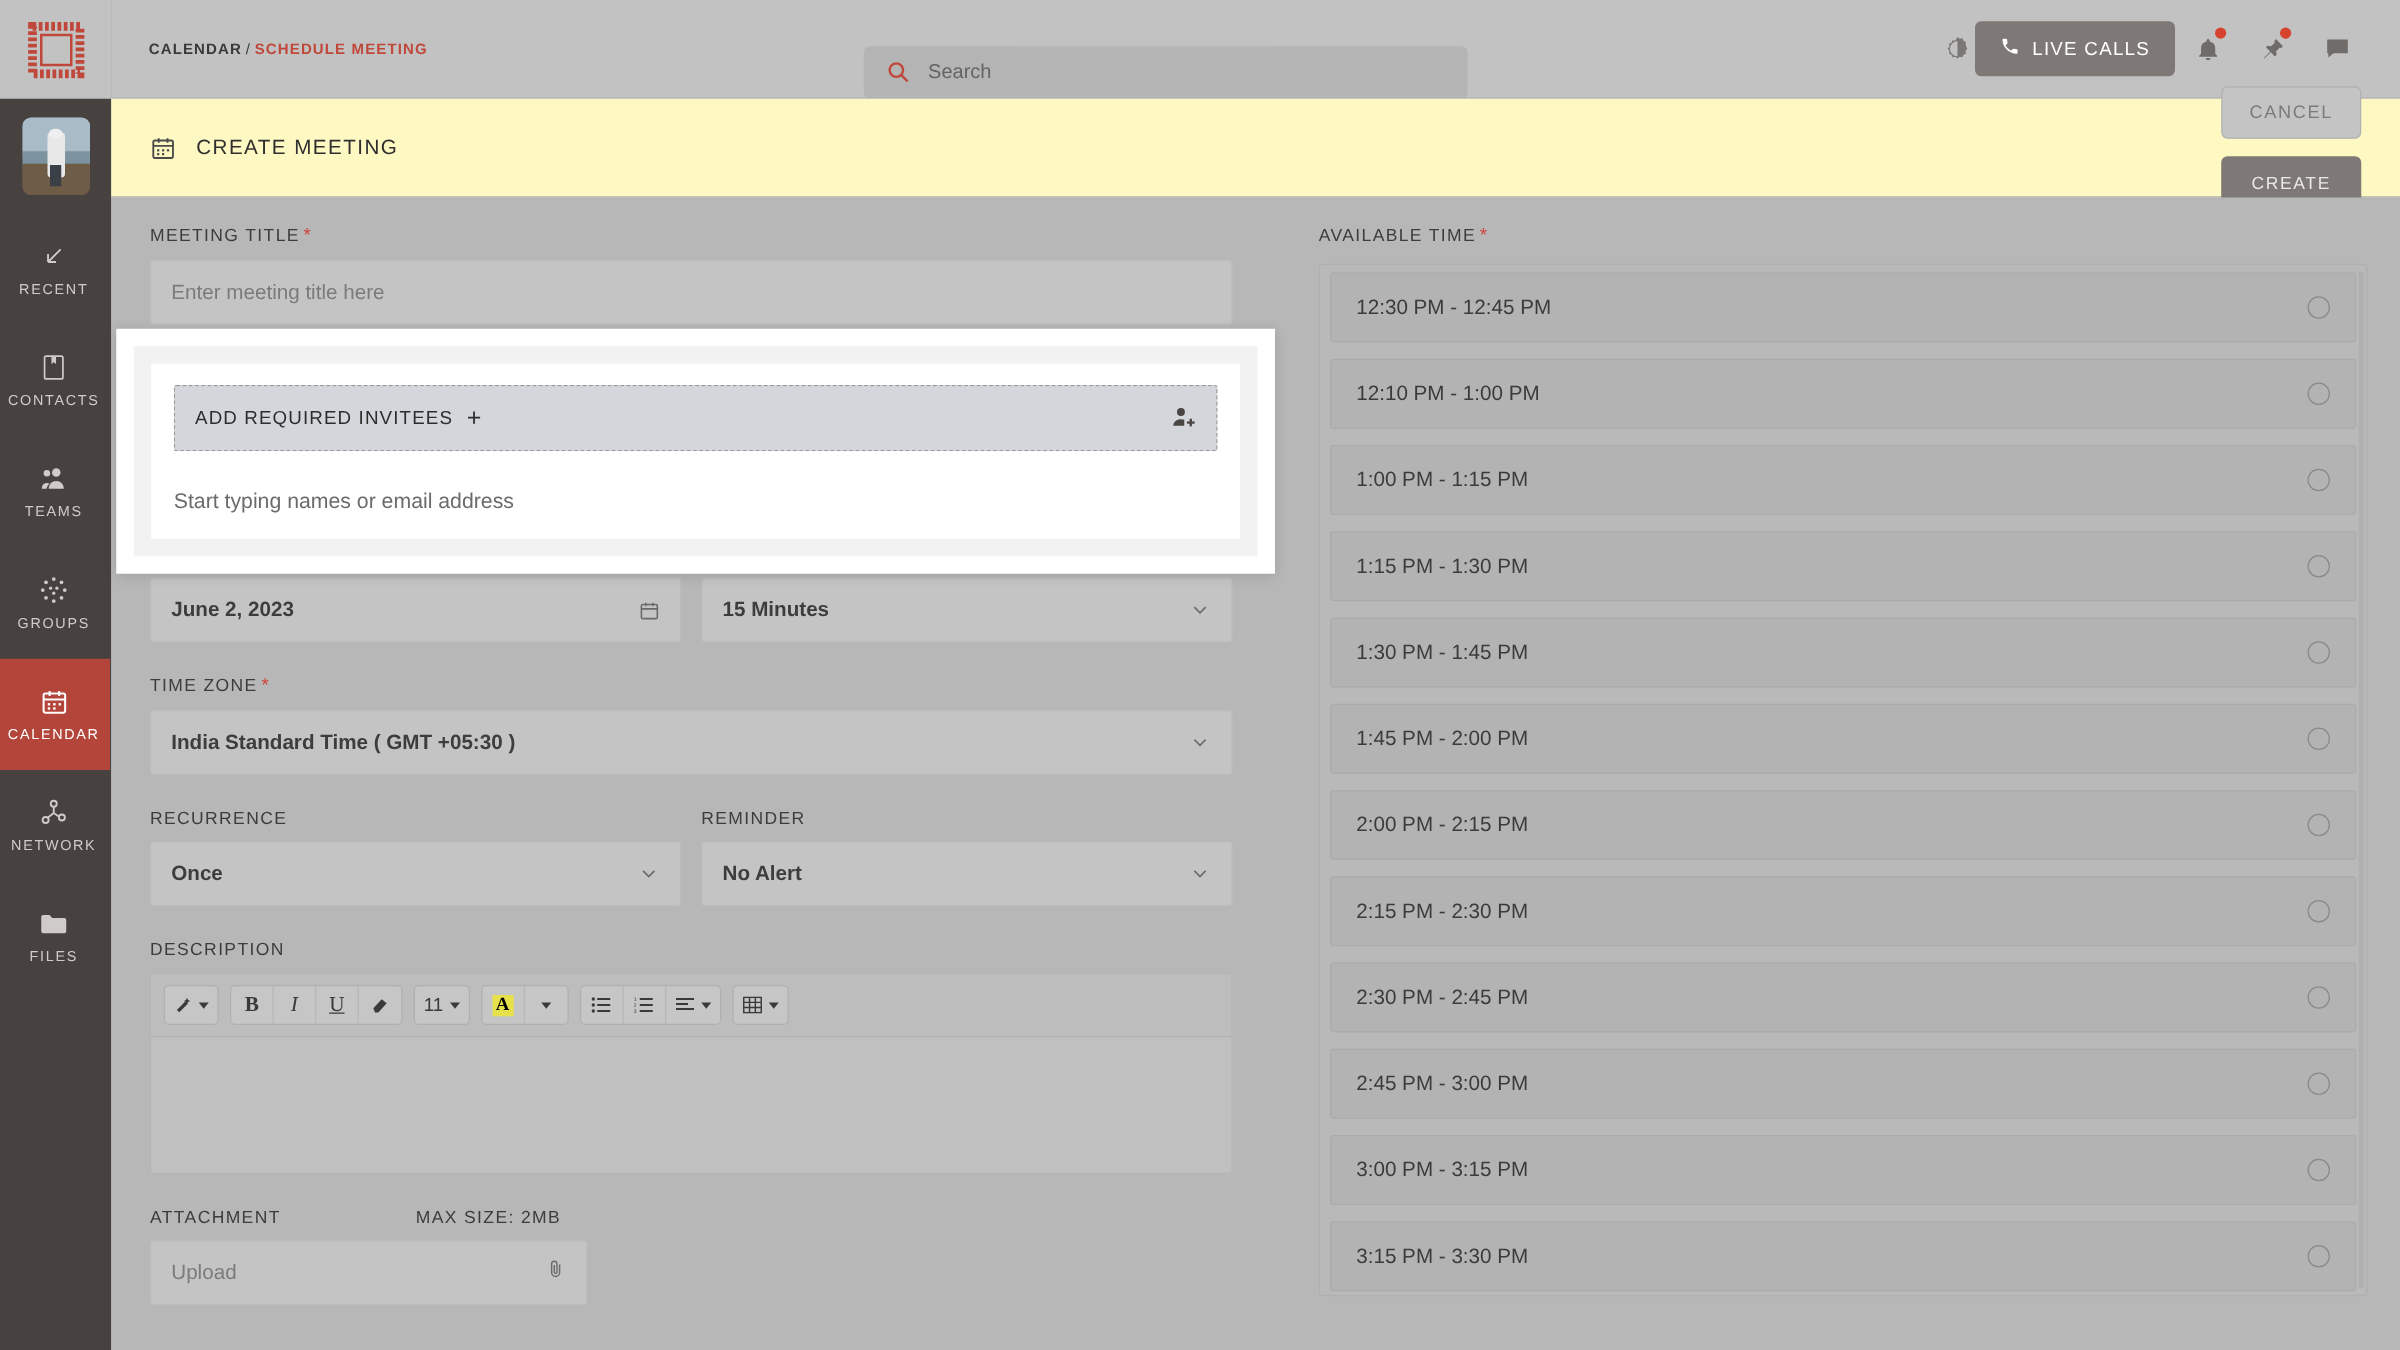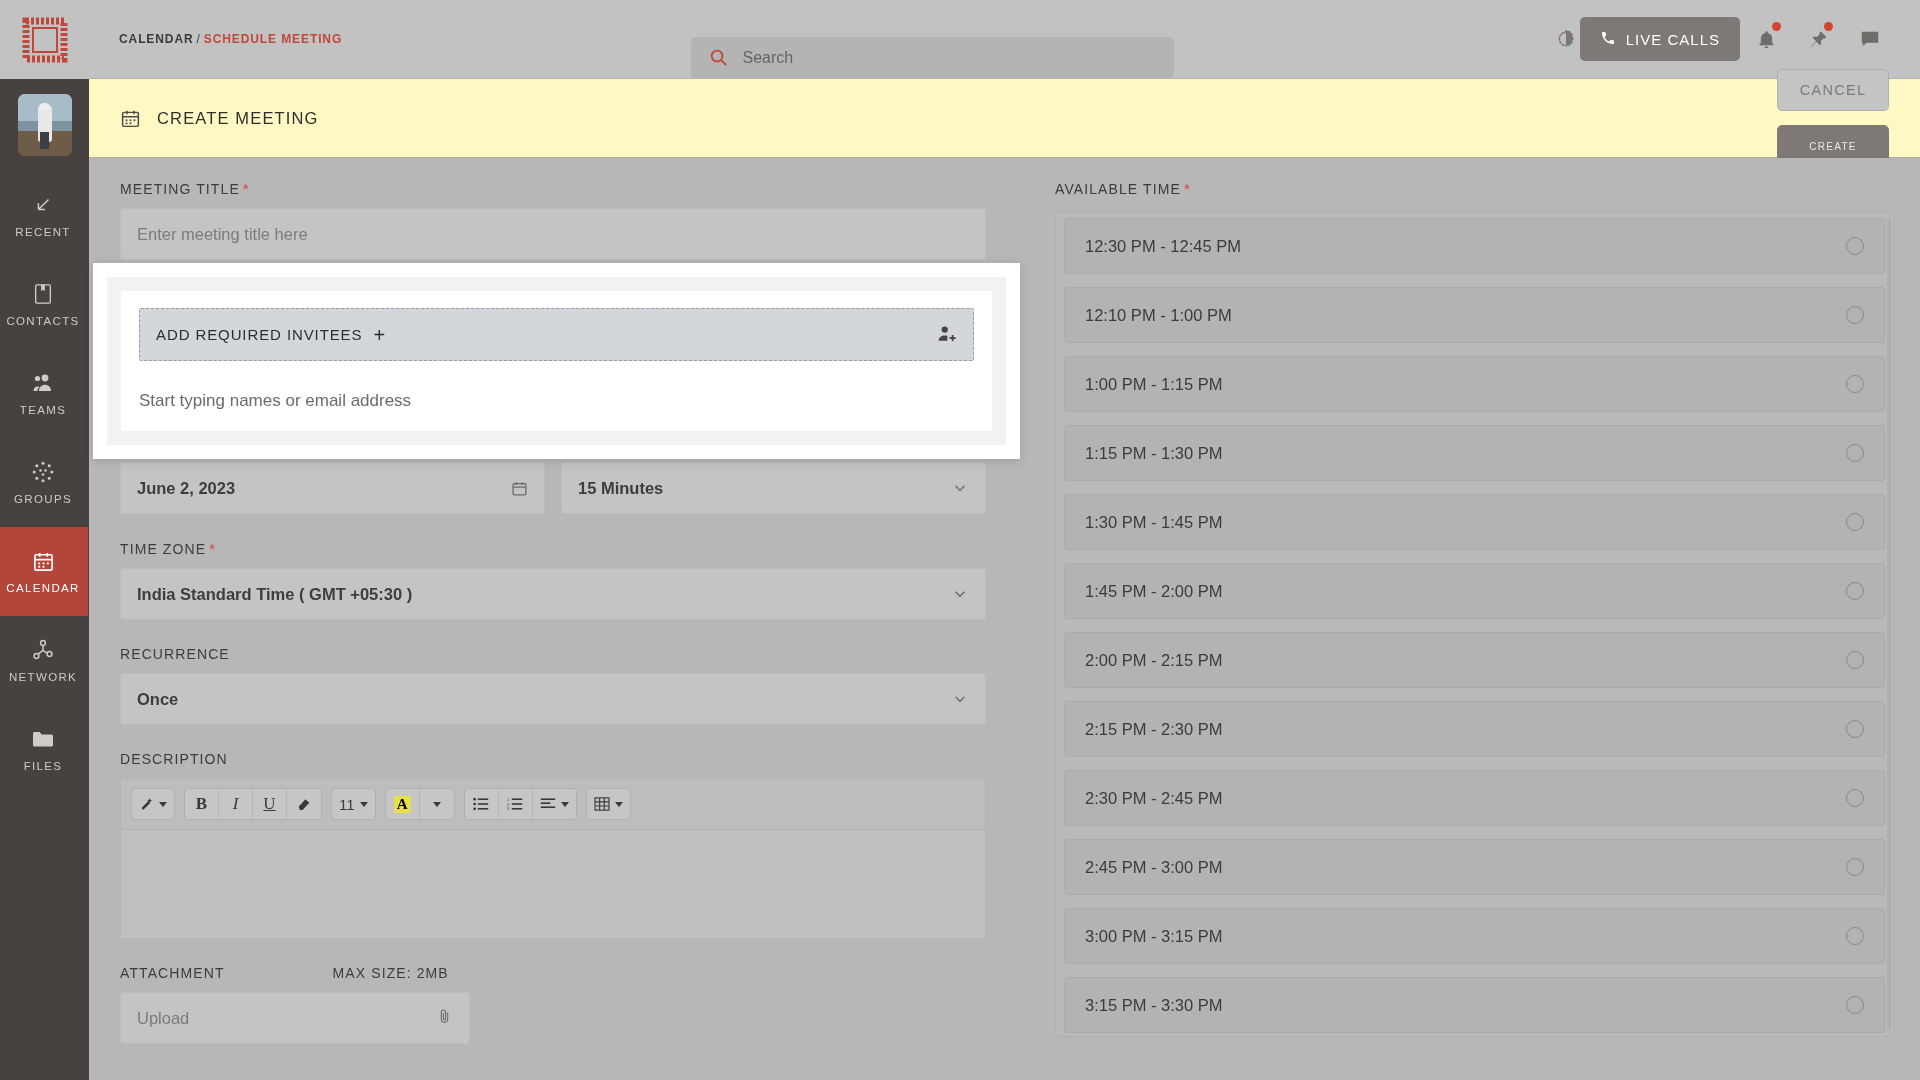--- a/index.html
+++ b/index.html
@@ -99,21 +99,21 @@
   .pagehead .ph-ico { margin-right: 16px; display:flex; color:#4a4a4a; }
   .pagehead .ph-title { font-size:16.5px; letter-spacing:1.15px; color:#2f2f2f; font-weight:400; }
   .pagehead .ph-actions { margin-left:auto; display:flex; gap:14px;flex-direction:column; }
   .btn-cancel {
     height:42px; min-width:112px; background:#c4c4c4; border:1px solid #b0b0b0; border-radius:5px;
     color:#7b7b7b; font-size:14.5px; letter-spacing:1.3px; cursor:pointer;
     font-family:"Liberation Sans", sans-serif;
   }
   .btn-create {
     height:42px; min-width:112px; background:#7e7976; border:1px solid #7e7976; border-radius:5px;
-    color:#e9e9e9; font-size:10px; letter-spacing:1.3px; cursor:pointer;
+    color:#e9e9e9; font-size:14px; letter-spacing:1.3px; cursor:pointer;
     font-family:"Liberation Sans", sans-serif;
   }
 
   
   .body { flex:1; display:flex; min-height:0; position:relative; background:#b7b7b7; }
   .col-left { width: 928px; flex:0 0 928px; padding: 22px 0 0 0; position:relative; overflow:hidden; }
   .col-left-inner { padding: 0 31px 0 31px; }
   .col-right { flex:1; padding: 22px 26px 0 38px; min-width:0; position:relative; }
 
   .fld-label {
@@ -445,20 +445,31 @@
               <span class="fld-label">RECURRENCE</span>
               <div class="input-box">
                 <span class="val">Once</span>
                 <span class="right-ico">
                   <svg width="18" height="18" viewBox="0 0 24 24" fill="none" stroke="#6a6a6a" stroke-width="1.8">
                       <path d="M6 9l6 6 6-6"></path>
                     </svg>
                 </span>
               </div>
             </div>
+            <div>
+              <span class="fld-label">REMINDER</span>
+              <div class="input-box">
+                <span class="val">No Alert</span>
+                <span class="right-ico">
+                  <svg width="18" height="18" viewBox="0 0 24 24" fill="none" stroke="#6a6a6a" stroke-width="1.8">
+                      <path d="M6 9l6 6 6-6"></path>
+                    </svg>
+                </span>
+              </div>
+            </div>
           </div>
 
           <div class="mb28">
             <span class="fld-label">DESCRIPTION</span>
             <div class="editor-wrap">
               <div class="editor-toolbar">
                 <div class="tgrp">
                   <div class="tbtn">
                     <svg width="15" height="15" viewBox="0 0 24 24" fill="#3a3a3a">
                         <path d="M3 20.5 14 9.5l-3-3L0 17.5z" transform="translate(4 0)"></path>

